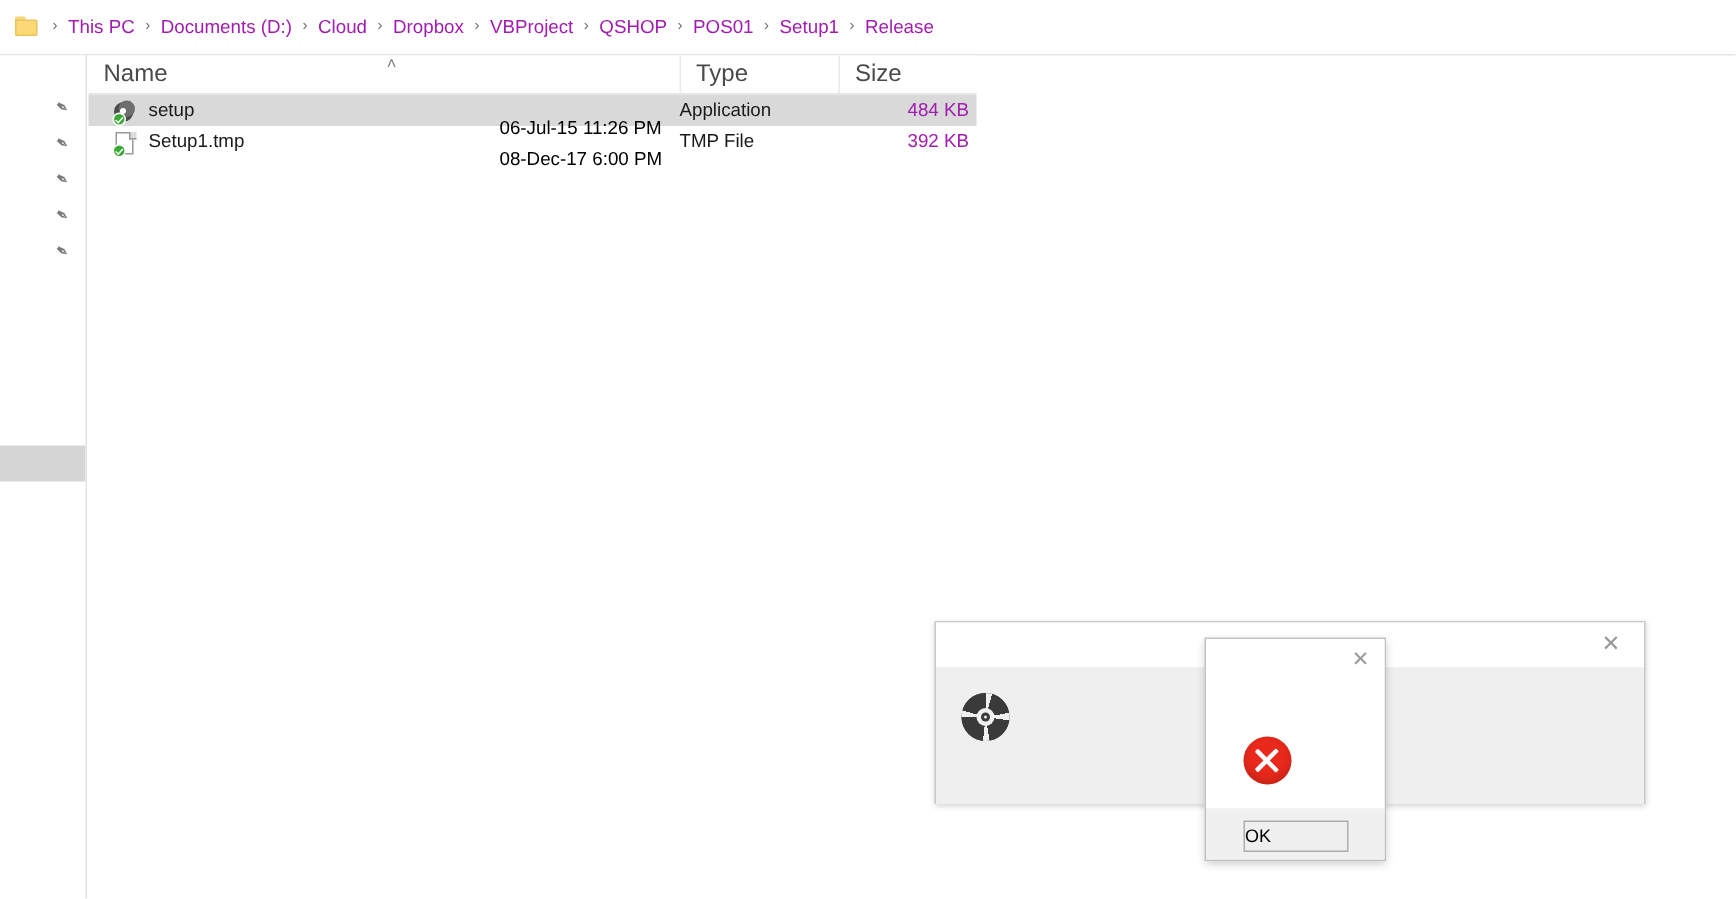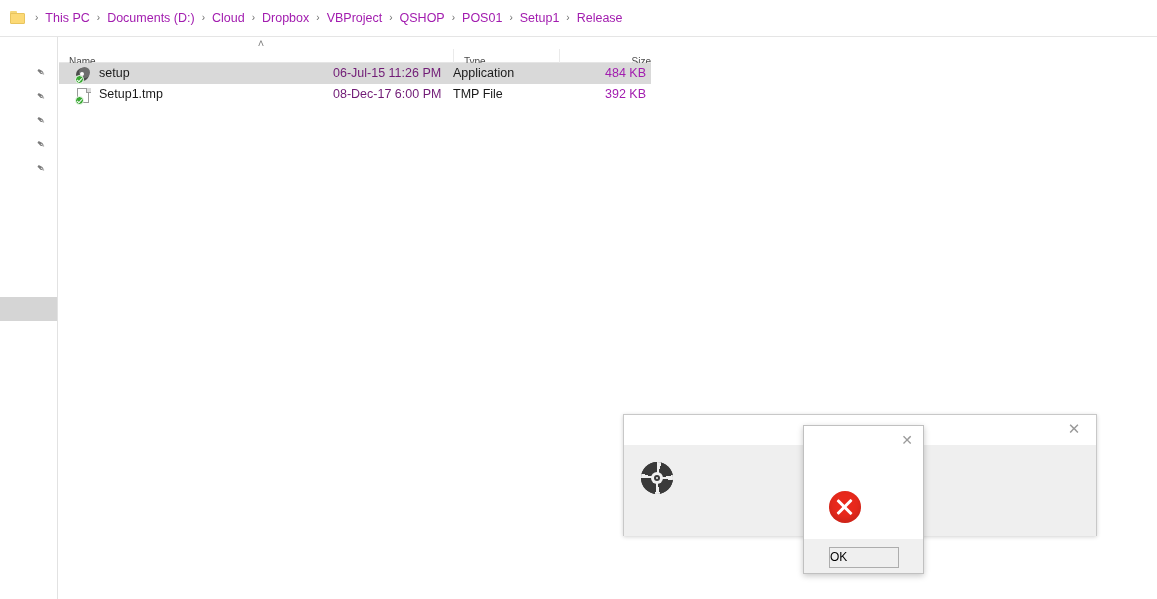--- a/index.html
+++ b/index.html
@@ -109,24 +109,24 @@
     left: 59px;
     top: 37px;
     width: 592px;
     height: 26px;
     border-bottom: 1px solid #e5e5e5;
     box-sizing: border-box;
     background: #ffffff;
   }
   .col {
     position: absolute;
-    top: 12px;
+    top: 0;
     height: 25px;
     line-height: 25px;
-    font-size: 10px;
+    font-size: 16px;
     color: #4a4a4a;
     padding-left: 10px;
     box-sizing: border-box;
     border-left: 1px solid #eaeaea;
     white-space: nowrap;
   }
   .col.first { border-left: none; }
   #sortchevron {
     position: absolute;
     left: 196px;
@@ -153,21 +153,21 @@
     line-height: 21px;
     font-size: 12.5px;
     color: #1a1a1a;
     white-space: nowrap;
   }
   .file-row.selected { background: #d9d9d9; }
   .file-row .cell-name {
     position: absolute; left: 16px; top: 0;
     display: flex; align-items: flex-end; height: 21px;
   }
-  .file-row .cell-date { position: absolute; left: 274px; top: 0; color: #701a75; }
+  .file-row .cell-date { position: absolute; left: 274px; top: 12px; color: #000000; }
   .file-row .cell-type { position: absolute; left: 394px; top: 0; color: #1a1a1a; }
   .file-row .cell-size { position: absolute; left: 500px; width: 87px; top: 0; text-align: right; color: #a21caf; }
   .file-row .namelabel { margin-left: 7px; }
 
   .ficon { position: relative; width: 17px; height: 17px; flex: 0 0 auto; }
   
   .ficon.app .disc {
     position: absolute; left: 1px; top: 1px;
     width: 13px; height: 13px; border-radius: 50%;
     background: #4c4c4c;
@@ -464,21 +464,21 @@
   </div>
   <div class="nav-spacer"></div>
   <div class="nav-item">
     
   </div>
 </div>
 
 <div id="colheaders">
   <div class="col first" style="left:0px;width:274px;">Name</div>
   <div class="col" style="left:394px;width:106px;">Type</div>
-  <div class="col" style="left:500px;width:92px;text-align:right;">Size</div>
+  <div class="col" style="left:500px;width:92px;">Size</div>
   <div id="sortchevron">˄</div>
 </div>
 
 <div id="filelist">
 
   <div class="file-row selected">
     <span class="cell-name">
       <span class="ficon app">
         <span class="disc"></span>
           <span class="disc2"></span>

